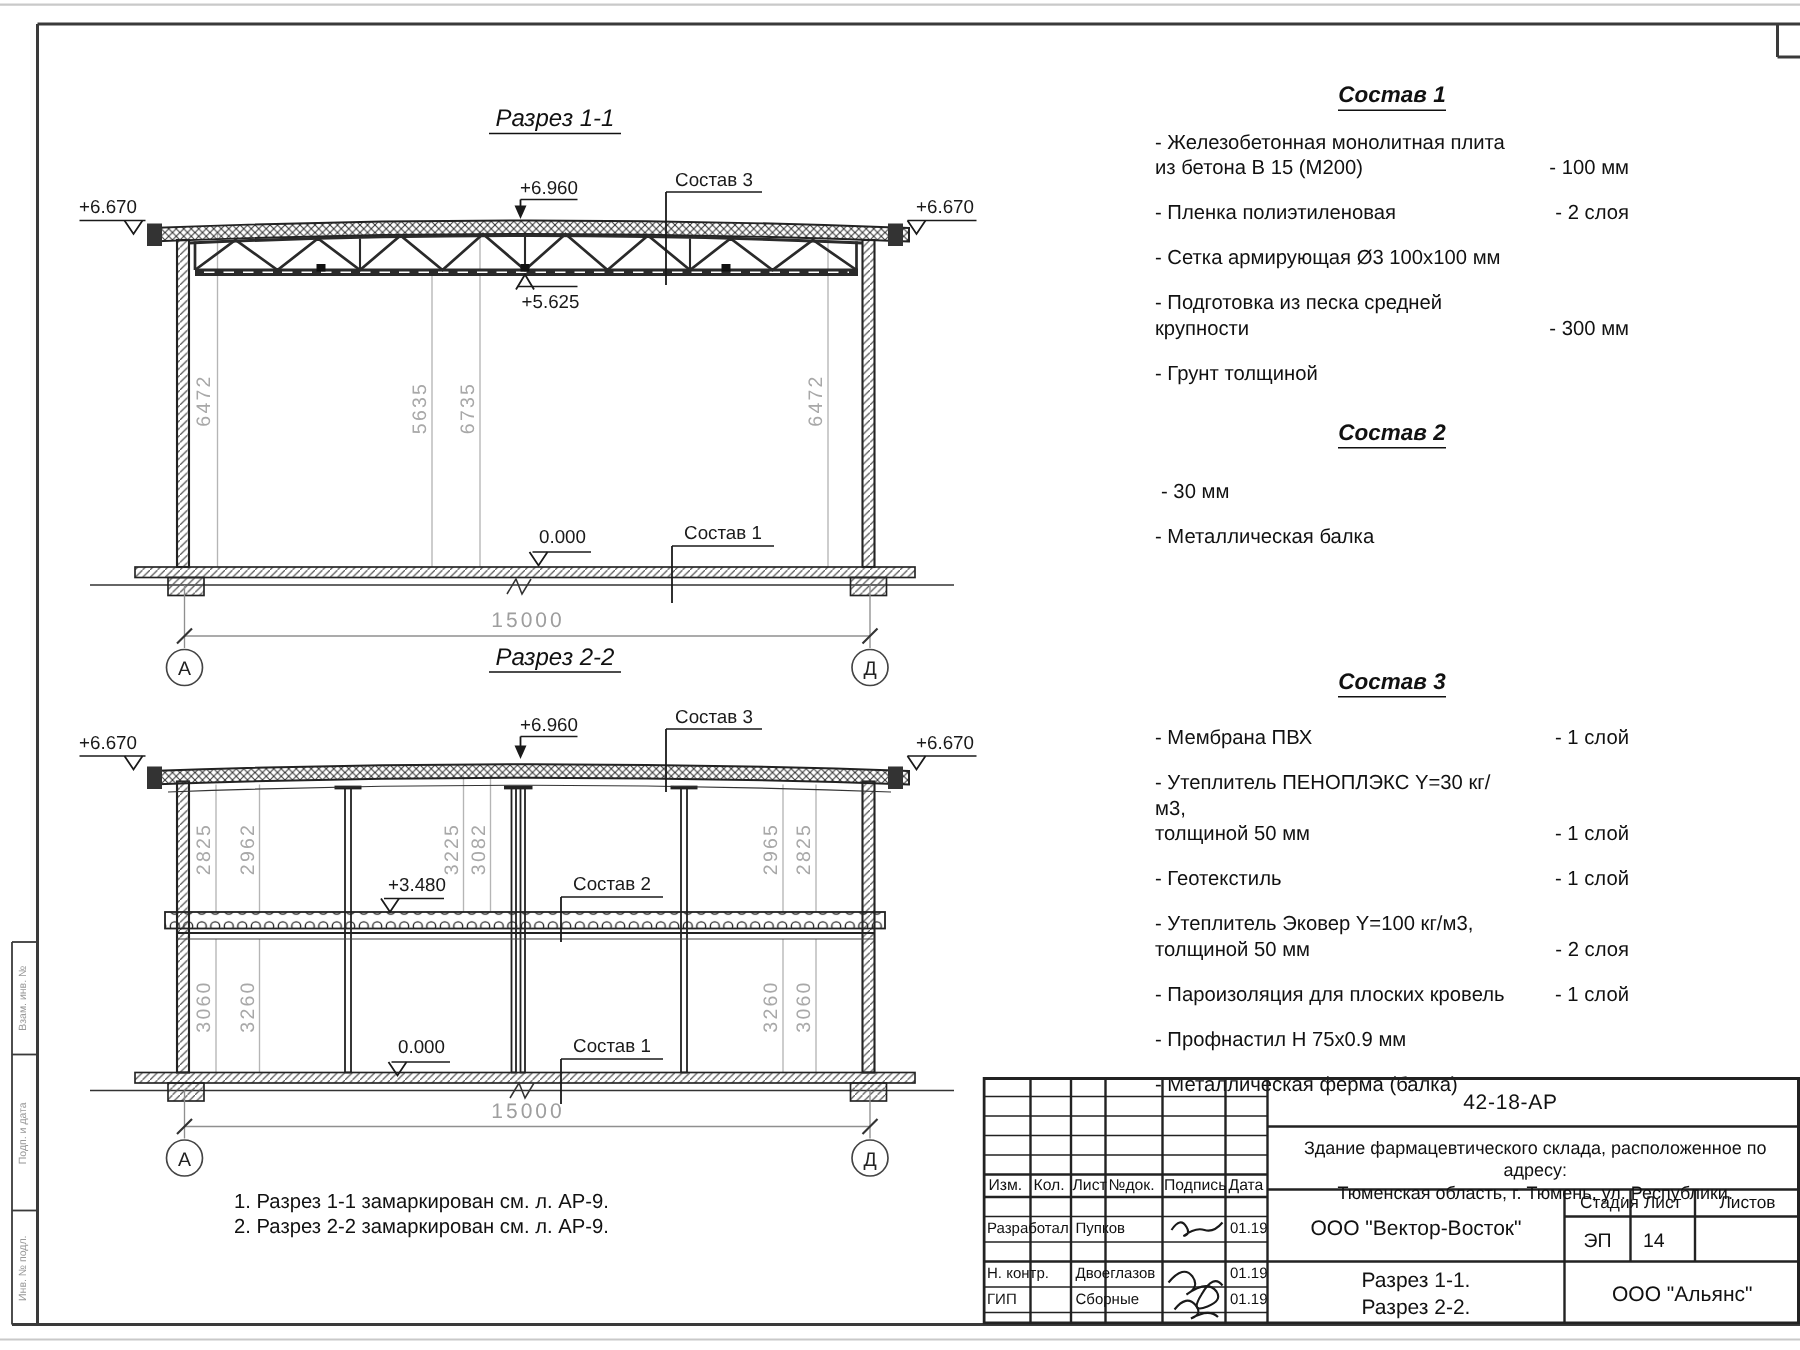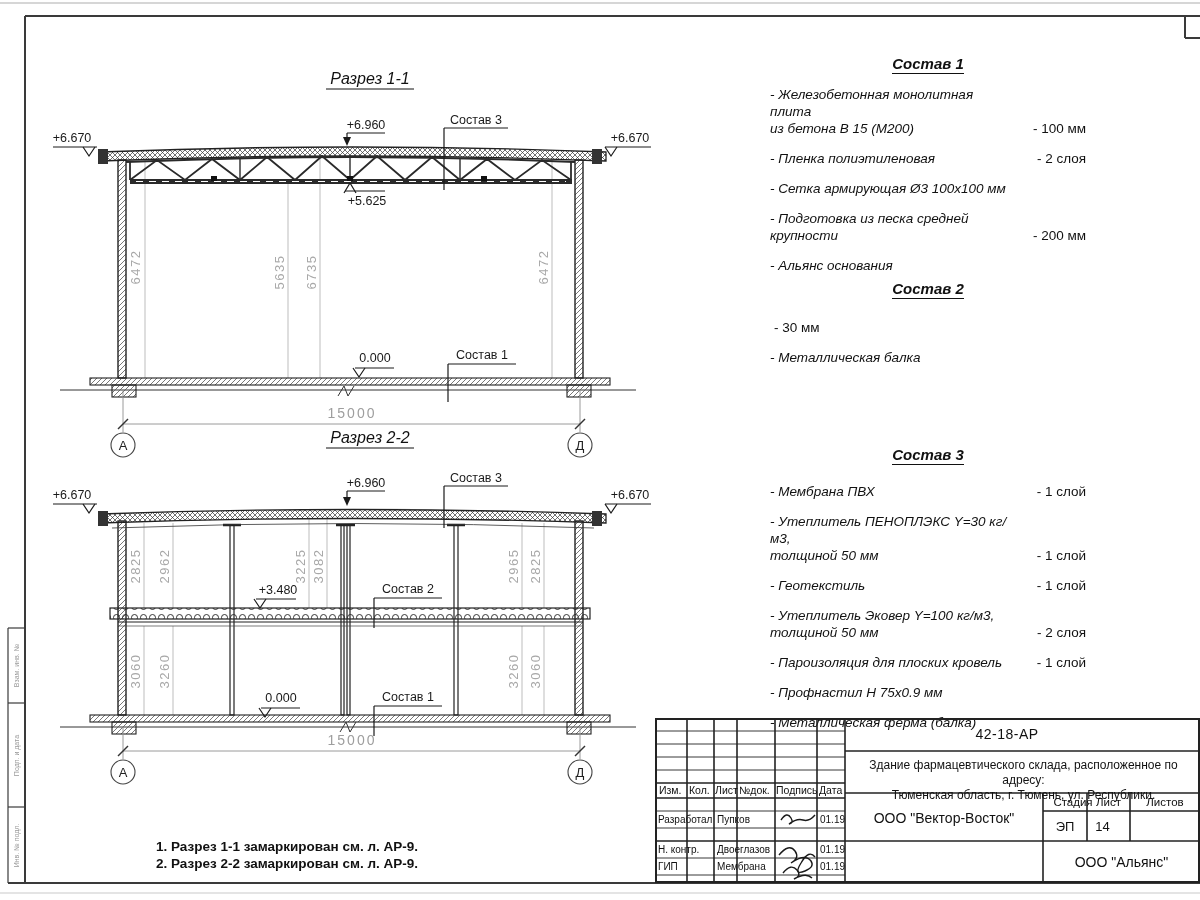--- a/index.html
+++ b/index.html
@@ -12,24 +12,24 @@
   .dim{font-size:13px;fill:#a8a8a8;letter-spacing:1.5px;}
   .spanDim{font-size:14px;fill:#9e9e9e;letter-spacing:2px;}
   .axis{font-size:13px;fill:#222;}
   
   .spec{position:absolute;left:770px;width:316px;}
   .spec h3{margin:0 0 14px 0;text-align:center;font-size:15px;font-style:italic;
            font-weight:bold;}
   .spec h3 span{border-bottom:1px solid #111;padding-bottom:1px;}
   .srow{display:flex;justify-content:space-between;align-items:flex-end;
         margin-bottom:13px;font-size:13.5px;line-height:17px;}
-  .sname{white-space:pre-line;max-width:242px;font-style:italic;}
+  .sname{white-space:pre-line;max-width:242px;}
   .sqty{white-space:nowrap;padding-left:4px;}
   
-  .notes{position:absolute;left:156px;top:838px;font-size:13.5px;line-height:17px;font-weight:bold;}
+  .notes{position:absolute;left:156px;top:792px;font-size:13.5px;line-height:17px;}
   
   #tb{left:655px;top:718px;width:545px;height:165px;}
   .tbt{position:absolute;font-size:10.5px;white-space:nowrap;}
   .tbc{position:absolute;text-align:center;}
   .pre{white-space:pre-line;}
   .mlab{position:absolute;color:#999;font-size:7px;transform:rotate(-90deg);
         transform-origin:center;white-space:nowrap;width:70px;text-align:center;}
 </style>
 </head>
 <body>
@@ -318,24 +318,24 @@
     <div class="sname">- Пленка полиэтиленовая</div>
     <div class="sqty">-  2 слоя</div>
     </div>
   <div class="srow">
     <div class="sname">- Сетка армирующая Ø3 100х100 мм</div>
     <div class="sqty"></div>
     </div>
   <div class="srow">
     <div class="sname">- Подготовка из песка средней
   крупности</div>
-    <div class="sqty">- 200 мм</div>
-    </div>
-  <div class="srow">
-    <div class="sname">- Альянс основания</div>
+    <div class="sqty">- 300 мм</div>
+    </div>
+  <div class="srow">
+    <div class="sname">- Грунт толщиной</div>
     <div class="sqty"></div>
     </div>
 </div>
 
 <div class="spec" style="top:280px;">
   <h3><span>Состав 2</span></h3>
   <div class="srow" style="margin-top:22px;">
     <div class="sqty">- 30 мм</div>
     </div>
   <div class="srow">
@@ -440,26 +440,28 @@
   <div class="tbt" style="left:121px;top:66px;">Подпись</div>
   <div class="tbt" style="left:164px;top:66px;">Дата</div>
 
   <div class="tbt" style="left:3px;top:96px;font-size:10px;">Разработал</div>
   <div class="tbt" style="left:62px;top:96px;font-size:10px;">Пупков</div>
   <div class="tbt" style="left:165px;top:96px;font-size:10px;">01.19</div>
   <div class="tbt" style="left:3px;top:126px;font-size:10px;">Н. контр.</div>
   <div class="tbt" style="left:62px;top:126px;font-size:10px;">Двоеглазов</div>
   <div class="tbt" style="left:165px;top:126px;font-size:10px;">01.19</div>
   <div class="tbt" style="left:3px;top:143px;font-size:10px;">ГИП</div>
-  <div class="tbt" style="left:62px;top:143px;font-size:10px;">Мембрана</div>
+  <div class="tbt" style="left:62px;top:143px;font-size:10px;">Сборные</div>
   <div class="tbt" style="left:165px;top:143px;font-size:10px;">01.19</div>
 
   <div class="tbc" style="left:190px;top:8px;width:324px;font-size:14px;letter-spacing:0.5px;">42-18-АР</div>
   <div class="tbc pre" style="left:196px;top:40px;width:345px;font-size:12px;line-height:15px;">Здание фармацевтического склада, расположенное по адресу:
 Тюменская область, г. Тюмень, ул. Республики.</div>
   <div class="tbc" style="left:190px;top:92px;width:198px;font-size:14px;">ООО "Вектор-Восток"</div>
   <div class="tbc" style="left:388px;top:78px;width:60px;font-size:11.5px;">Стадия</div>
   <div class="tbc" style="left:432px;top:78px;width:43px;font-size:11.5px;">Лист</div>
   <div class="tbc" style="left:475px;top:78px;width:70px;font-size:11.5px;">Листов</div>
   <div class="tbc" style="left:388px;top:101px;width:44px;font-size:13px;">ЭП</div>
   <div class="tbc" style="left:432px;top:101px;width:31px;font-size:13px;">14</div>
+  <div class="tbc pre" style="left:190px;top:126px;width:198px;font-size:14px;line-height:18px;">Разрез 1-1.
+Разрез 2-2.</div>
   <div class="tbc" style="left:388px;top:136px;width:157px;font-size:14px;">ООО "Альянс"</div>
 </div>
 
 </body></html>

